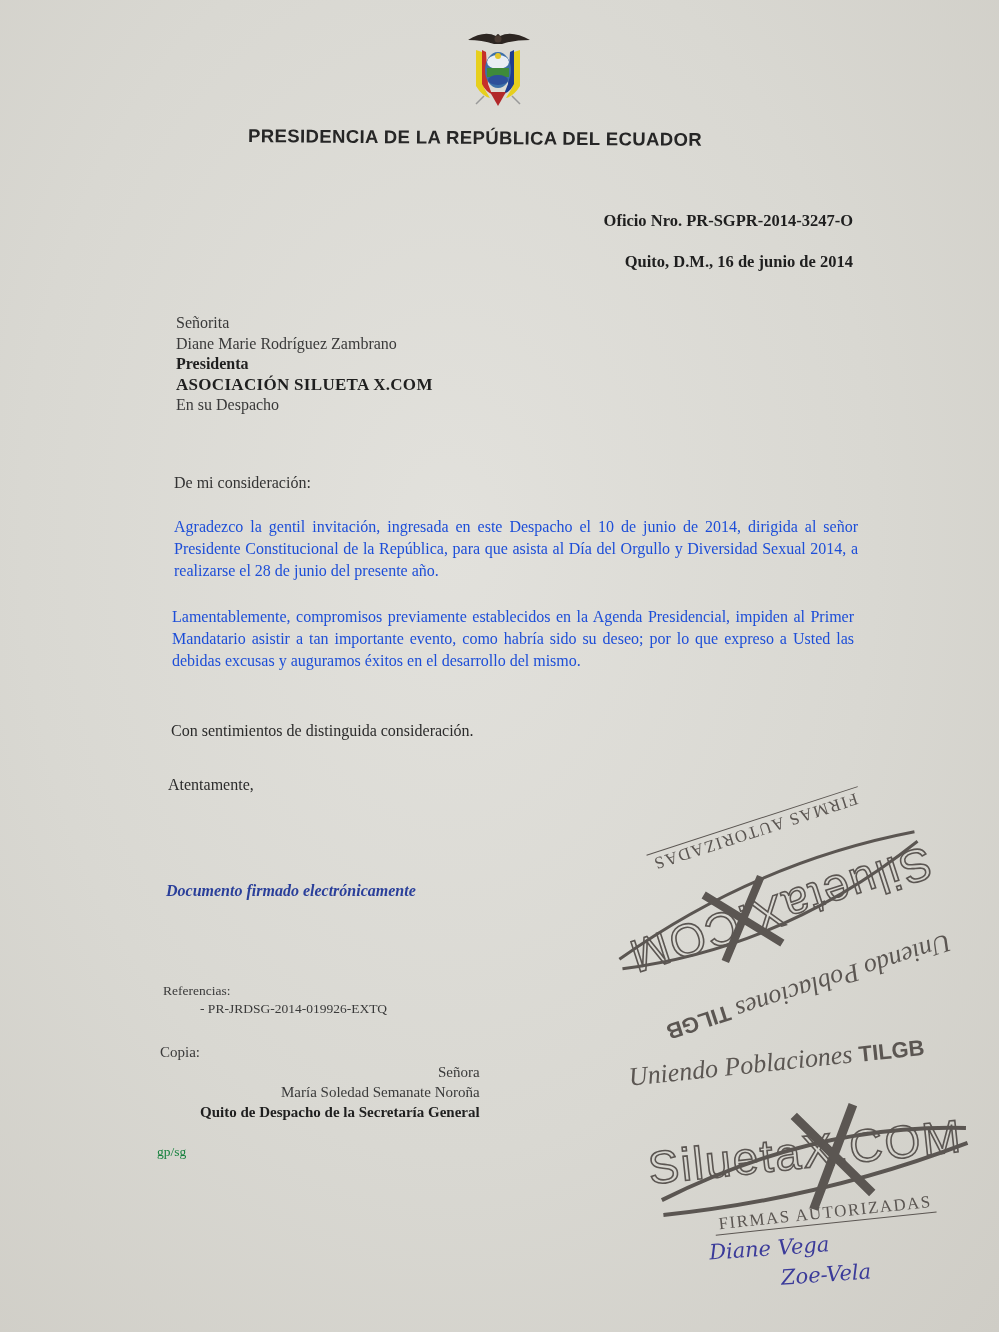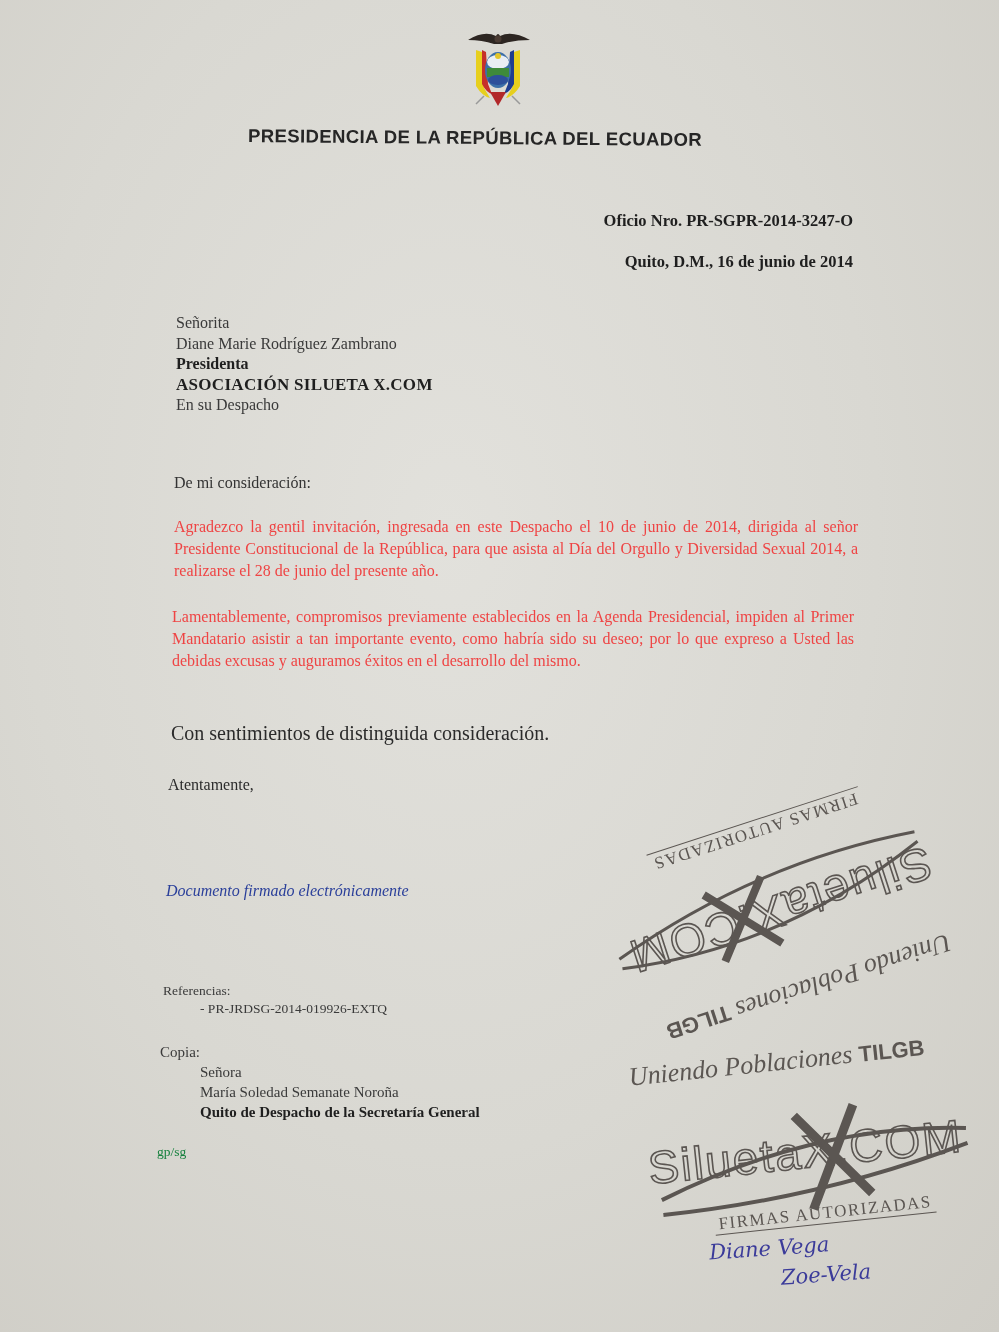--- a/index.html
+++ b/index.html
@@ -18,33 +18,33 @@
   }
   .ref { right:146px; font-weight:bold; font-size:16.5px; color:#1f1f1f; text-align:center; }
   .ref1 { top:211px; }
   .ref2 { top:252px; }
   .addr { left:176px; top:313px; font-size:16px; line-height:20.5px; color:#3a3a3a; }
   .addr .b { font-weight:bold; color:#1f1f1f; }
   .addr .big { font-size:17px; letter-spacing:0.3px; }
   .salute { left:174px; top:474px; font-size:16px; color:#333; }
   .para {
     left:174px; width:684px; font-size:16px; line-height:22px; text-align:justify;
-    text-align-last:left; color:#ef4444;
+    text-align-last:left; color:#1d4ed8;
   }
   .p1 { top:516px; }
   .p2 { top:606px; width:682px; left:172px; }
-  .closing { left:171px; top:722px; font-size:20px; color:#2b2b2b; }
+  .closing { left:171px; top:722px; font-size:16px; color:#2b2b2b; }
   .atentamente { left:168px; top:776px; font-size:16px; color:#2b2b2b; }
-  .signed { left:166px; top:882px; font-size:16px; font-weight:normal; font-style:italic; color:#2a3f9a; }
+  .signed { left:166px; top:882px; font-size:16px; font-weight:bold; font-style:italic; color:#2a3f9a; }
   .signer { left:164px; top:914px; font-size:16px; line-height:22px; color:#2b2b2b; }
   .signer .title { font-weight:bold; font-size:17px; letter-spacing:0.5px; color:#1f1f1f; }
   .refs { left:163px; top:982px; font-size:13.5px; line-height:18px; color:#3a3a3a; }
   .refs .item { padding-left:37px; }
   .copia { left:160px; top:1042px; font-size:15px; line-height:20px; color:#3a3a3a; }
-  .copia .ind { padding-left:40px; }
+  .copia .ind { padding-left:40px;text-align:right; }
   .copia .b { font-weight:bold; color:#1f1f1f; }
   .initials { left:157px; top:1144px; font-size:13.5px; color:#15803d; }
 
   .stamp { color:#5b5652; font-family:"Liberation Serif","DejaVu Serif",serif; }
   .stamp1 { left:590px; top:770px; width:360px; height:270px; transform:rotate(180deg) rotate(-18deg); transform-origin:center; }
   .stamp2 { left:630px; top:1035px; width:350px; height:280px; transform:rotate(-6deg); }
   .st-tagline { font-style:italic; font-size:26px; white-space:nowrap; }
   .st-tagline .tilgb { font-family:"Liberation Sans","DejaVu Sans",sans-serif; font-style:normal; font-weight:bold; font-size:22px; }
   .st-logo { font-family:"Liberation Sans","DejaVu Sans",sans-serif; font-size:46px; letter-spacing:2px; white-space:nowrap;
              color:transparent; -webkit-text-stroke:1.6px #5b5652; }

